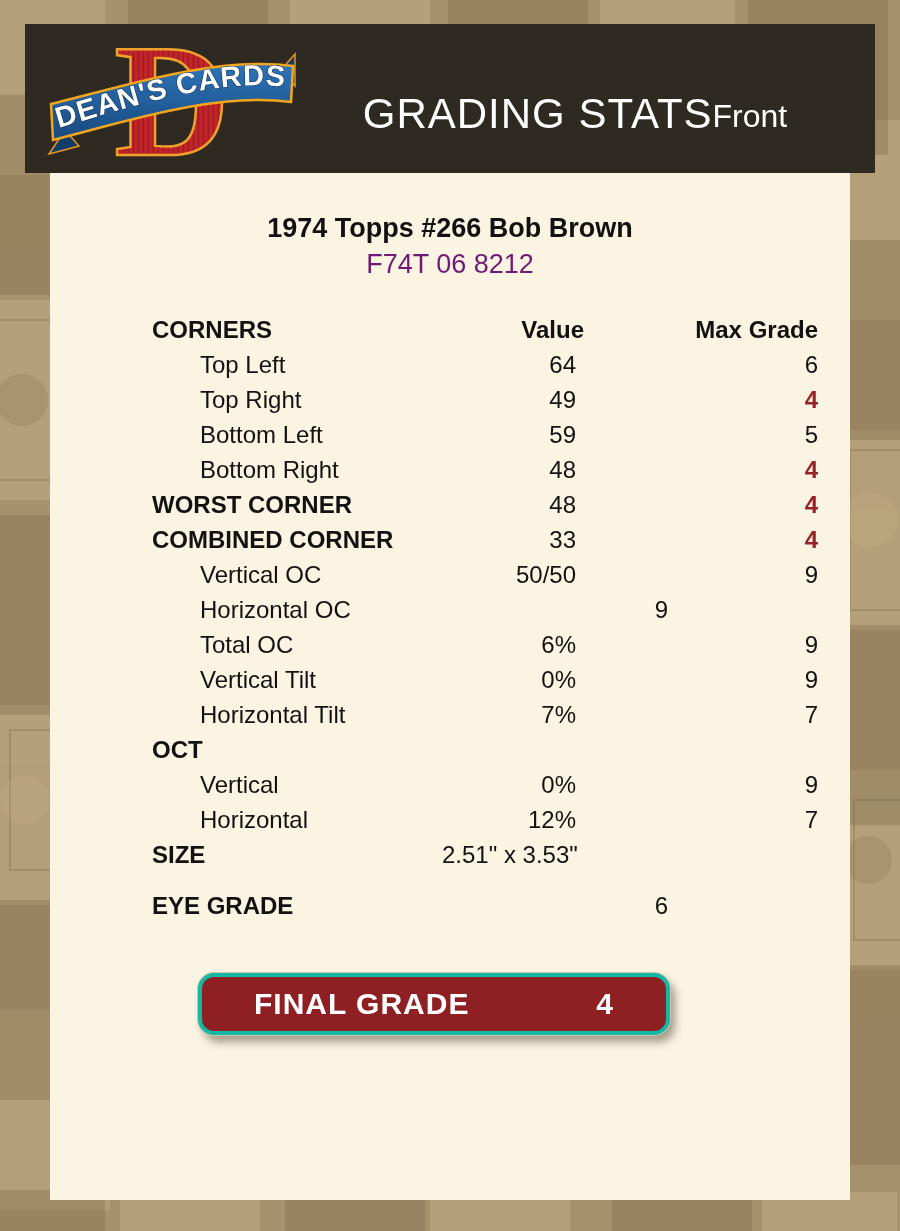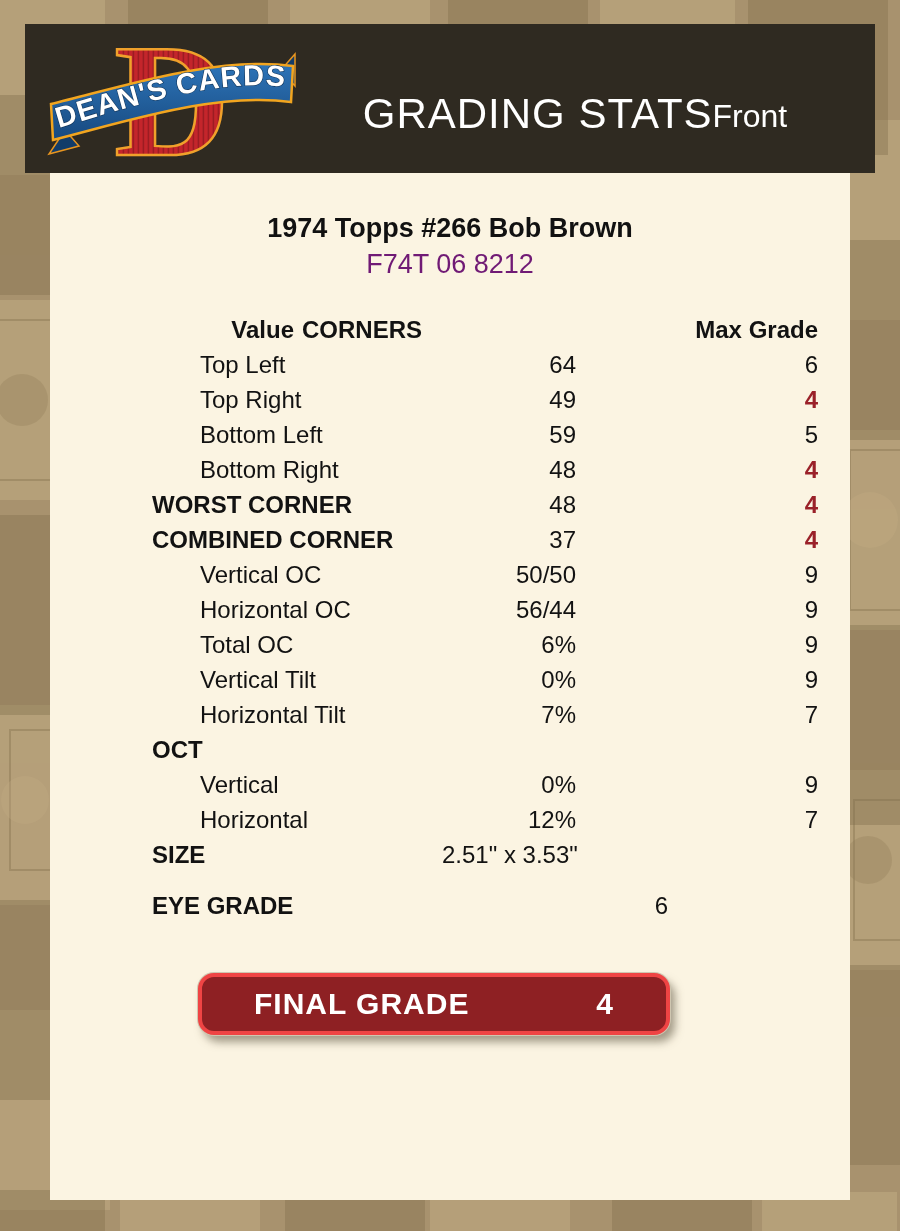--- a/index.html
+++ b/index.html
@@ -43,21 +43,21 @@
   .cell.max{width:226px;text-align:right;padding-left:36px;}
   .header-row .cell{font-weight:bold;}
   .header-row .cell.value{padding-right:8px;}
   .bold{font-weight:bold;}
   .indent{padding-left:48px;}
   .red{color:var(--accent-red);font-weight:bold;}
   .spacer-before{margin-top:16px;}
   .final-grade{
     margin-left:148px;margin-top:50px;width:472px;height:62px;
     background:var(--button-red);
-    border:4px solid #ef4444;border-radius:16px;box-sizing:border-box;
+    border:4px solid #14b8a6;border-radius:16px;box-sizing:border-box;
     display:flex;align-items:center;justify-content:space-between;
     padding:0 52px;color:#fff;font-weight:bold;font-size:30px;letter-spacing:1px;
     box-shadow:0 0 0 1px #cfc6b0, 5px 7px 8px rgba(90,80,60,0.55);
     cursor:pointer;
   }
 </style>
 </head>
 <body>
 
 <svg class="bg-collage" width="900" height="1231" aria-hidden="true">
@@ -102,22 +102,22 @@
   <circle cx="868" cy="860" r="24" fill="#8d7a55" opacity="0.3"></circle>
 </svg>
 
 <div class="panel">
   <div class="content">
     <div class="card-name">1974 Topps #266 Bob Brown</div>
     <div class="card-serial">F74T 06 8212</div>
 
     <div class="stats">
       <div class="trow header-row">
+        <div class="cell label">CORNERS</div>
         <div class="cell value">Value</div>
-        <div class="cell label">CORNERS</div>
         <div class="cell max">Max Grade</div>
       </div>
       <div>
           <div class="trow">
     <div class="cell label indent">Top Left</div>
     <div class="cell value">64</div>
     <div class="cell max">6</div>
   </div>
           <div class="trow">
     <div class="cell label indent">Top Right</div>
@@ -134,31 +134,30 @@
     <div class="cell value">48</div>
     <div class="cell max red">4</div>
   </div>
           <div class="trow">
     <div class="cell label bold">WORST CORNER</div>
     <div class="cell value">48</div>
     <div class="cell max red">4</div>
   </div>
           <div class="trow">
     <div class="cell label bold">COMBINED CORNER</div>
-    <div class="cell value">37</div>
+    <div class="cell value">33</div>
     <div class="cell max red">4</div>
   </div>
           <div class="trow">
     <div class="cell label indent">Vertical OC</div>
     <div class="cell value">50/50</div>
     <div class="cell max">9</div>
   </div>
           <div class="trow">
     <div class="cell label indent">Horizontal OC</div>
-    <div class="cell value">56/44</div>
     <div class="cell max">9</div>
   </div>
           <div class="trow">
     <div class="cell label indent">Total OC</div>
     <div class="cell value">6%</div>
     <div class="cell max">9</div>
   </div>
           <div class="trow">
     <div class="cell label indent">Vertical Tilt</div>
     <div class="cell value">0%</div>

